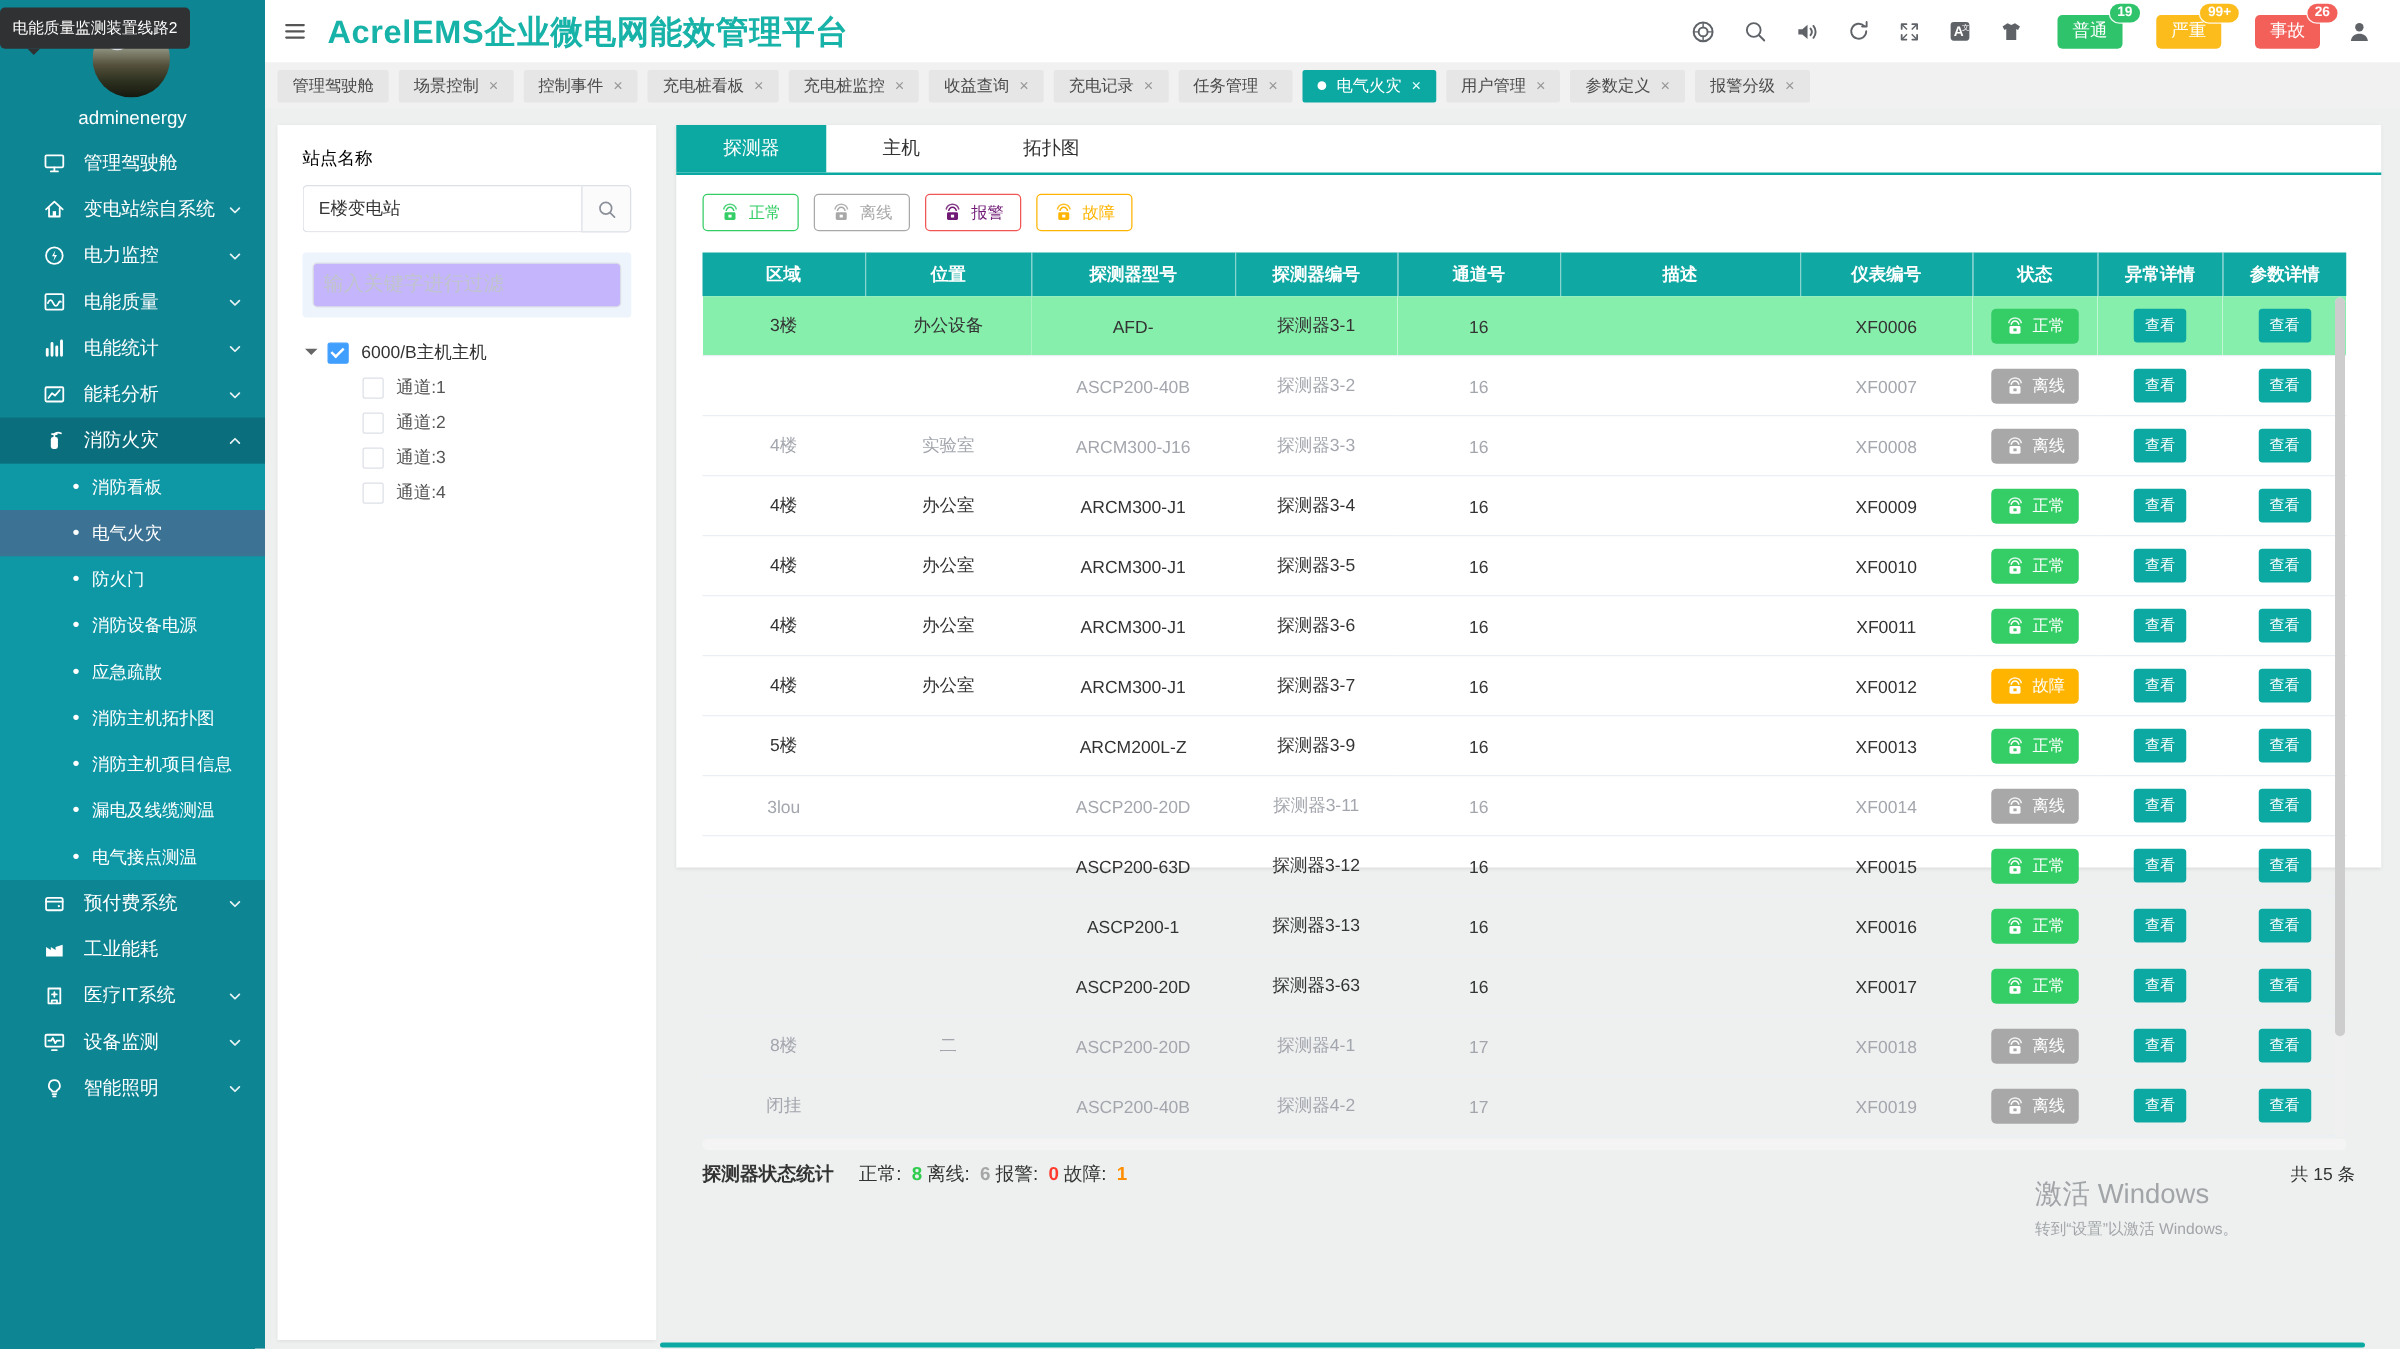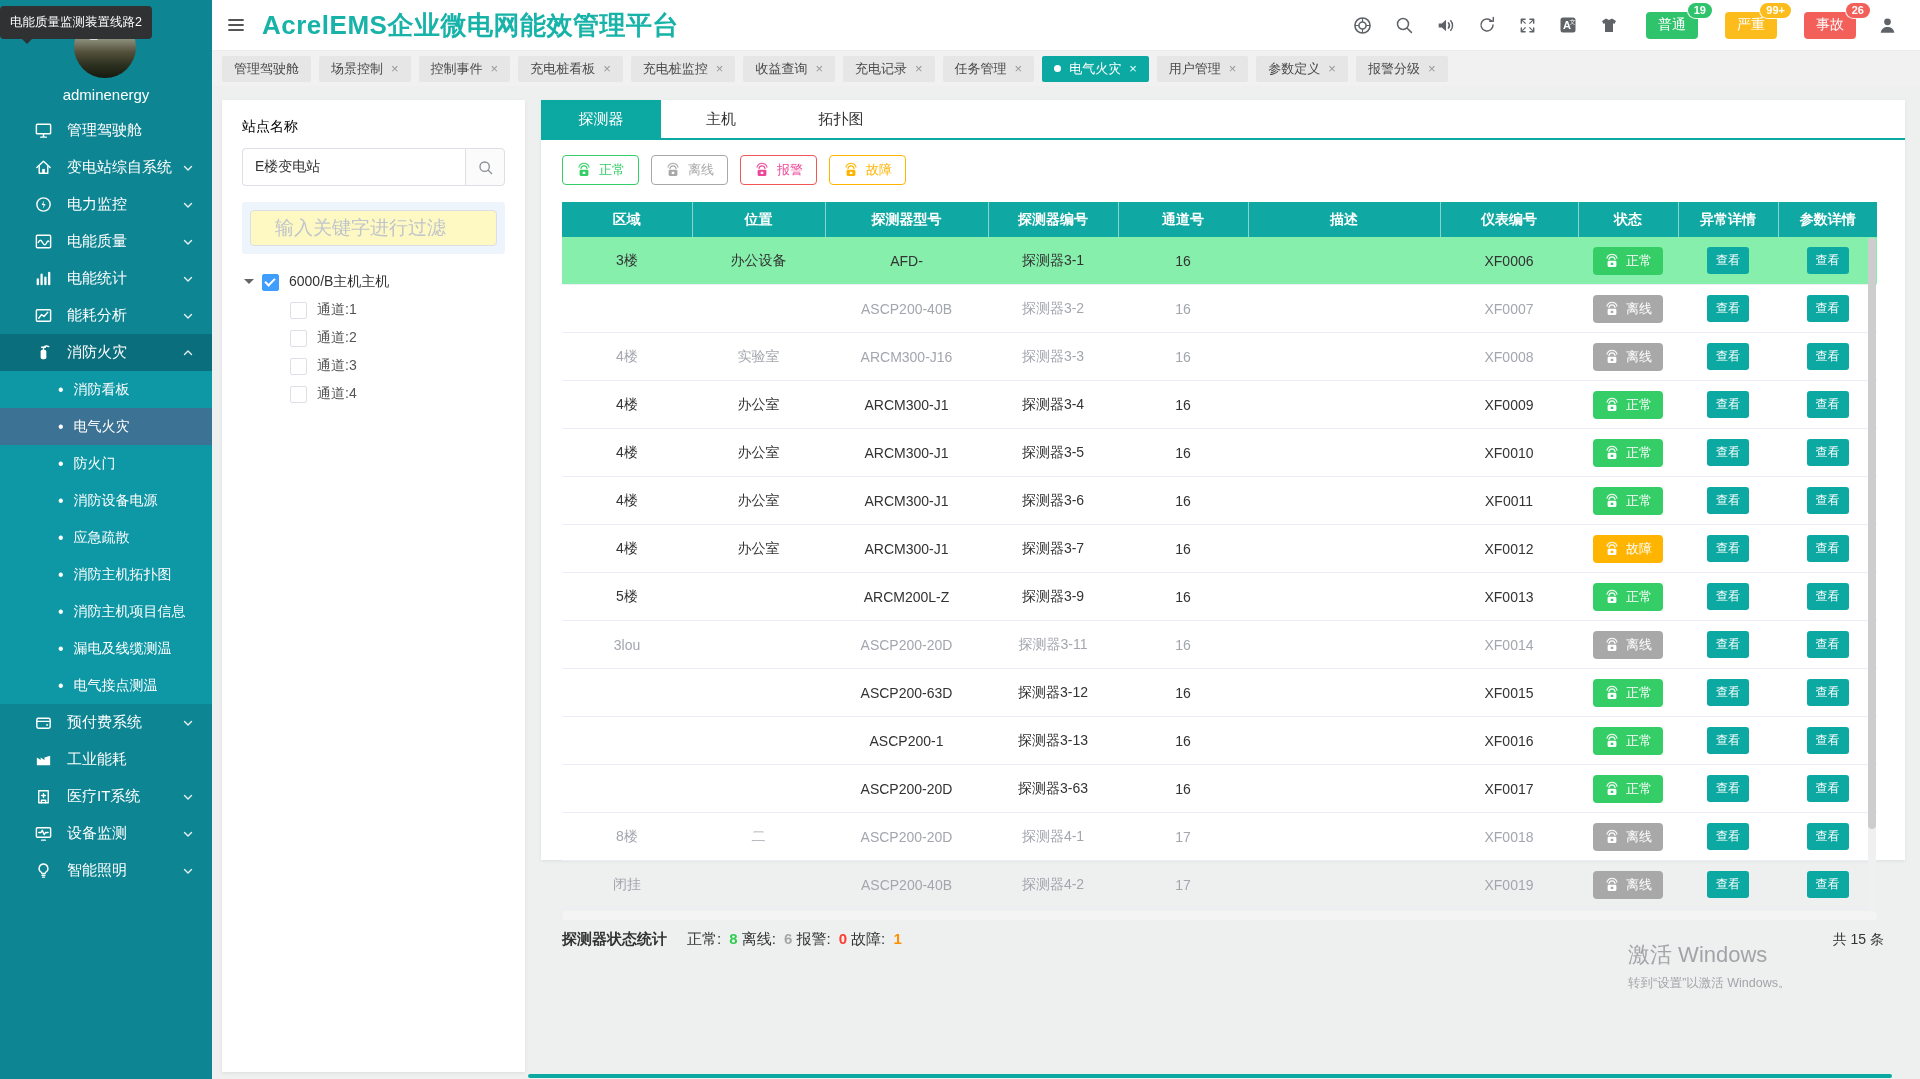--- a/index.html
+++ b/index.html
@@ -49,34 +49,34 @@
   .sitepanel{position:absolute;left:222px;top:100px;width:303px;height:972px;background:#fff;
              box-shadow:0 1px 3px rgba(0,0,0,.08);padding:18px 20px;box-sizing:border-box}
   .sp-label{font-size:14px;color:#000000;margin-bottom:12px}
   .sp-search{display:flex;height:38px}
   .sp-search input{flex:1;min-width:0;border:1px solid #dcdfe6;border-right:none;border-radius:4px 0 0 4px;
              padding:0 12px;font-size:14px;color:#333;outline:none;font-family:inherit}
   .sp-btn{width:40px;border:1px solid #dcdfe6;border-radius:0 4px 4px 0;background:#fbfbfb;
           display:flex;align-items:center;justify-content:center;color:#8a8f99;cursor:pointer}
   .sp-filter{margin-top:16px;background:#eef4fb;padding:8px;border-radius:3px}
   .sp-filter input{width:100%;height:36px;border:1px solid #dcdfe6;border-radius:4px;box-sizing:border-box;
-          padding:0 24px;font-size:19px;color:#333;outline:none;font-family:inherit;background:#fef9c3}
+          padding:0 8px;font-size:16px;color:#333;outline:none;font-family:inherit;background:#c4b5fd}
   .sp-filter input::placeholder{color:#c0c4cc}
   .tree{margin-top:14px;font-size:14px;color:#333}
   .trow{display:flex;align-items:center;height:28px;cursor:pointer}
   .caret{width:0;height:0;border:5px solid transparent;border-top-color:#666;margin:4px 8px 0 2px}
   .cb{width:15px;height:15px;border:1px solid #dcdfe6;border-radius:2px;background:#fff;
       margin-right:10px;flex:0 0 auto;position:relative}
   .cb.on{background:#409eff;border-color:#409eff}
   .cb.on::after{content:"";position:absolute;left:4px;top:1px;width:4px;height:8px;
       border:solid #fff;border-width:0 2px 2px 0;transform:rotate(45deg)}
   .tchild{padding-left:48px}
   .tchild .trow{color:#555}
   
-  .mainpanel{position:absolute;left:541px;top:100px;width:1364px;height:760px;background:#fff;
+  .mainpanel{position:absolute;left:541px;top:100px;width:1364px;height:594px;background:#fff;
              box-shadow:0 1px 3px rgba(0,0,0,.08);box-sizing:border-box}
   .ctabs{display:flex;border-bottom:2px solid #0ca9a2;height:38px}
   .ctab{width:120px;text-align:center;line-height:38px;font-size:15px;color:#333;cursor:pointer}
   .ctab.on{background:#0ca9a2;color:#fff}
   .pbody{padding:0 21px}
   .filters{display:flex;gap:12px;margin-top:15px}
   .fbtn{display:inline-flex;align-items:center;gap:7px;height:30px;padding:0 13px;background:#fff;
         border:1px solid;border-radius:4px;font-size:13px;cursor:pointer;font-family:inherit;--notch:#fff}
   .tablewrap{position:relative;margin-top:17px;padding-right:28px}
   table{border-collapse:collapse;table-layout:fixed;width:1315px}
@@ -504,21 +504,21 @@
           <span>
             <svg width="16" height="16" viewBox="0 0 20 20">
               <path d="M6.2 8.6a3.8 3.8 0 0 1 7.6 0" fill="none" stroke="currentColor" stroke-width="1.5"></path>
               <path d="M3.6 7a6.5 6.5 0 0 1 12.8 0" fill="none" stroke="currentColor" stroke-width="1.5" opacity=".85"></path>
               <rect x="4.5" y="9.8" width="11" height="7.6" rx="1.4" fill="currentColor"></rect>
               <rect x="8.4" y="12.2" width="3.2" height="2.8" fill="var(--notch,#fff)"></rect>
             </svg>
           </span>
           <span>离线</span>
         </button>
-        <button class="fbtn" style="border-color: rgb(242, 85, 85); color: #ec4899;">
+        <button class="fbtn" style="border-color: rgb(242, 85, 85); color: #701a75;">
           <span>
             <svg width="16" height="16" viewBox="0 0 20 20">
               <path d="M6.2 8.6a3.8 3.8 0 0 1 7.6 0" fill="none" stroke="currentColor" stroke-width="1.5"></path>
               <path d="M3.6 7a6.5 6.5 0 0 1 12.8 0" fill="none" stroke="currentColor" stroke-width="1.5" opacity=".85"></path>
               <rect x="4.5" y="9.8" width="11" height="7.6" rx="1.4" fill="currentColor"></rect>
               <rect x="8.4" y="12.2" width="3.2" height="2.8" fill="var(--notch,#fff)"></rect>
             </svg>
           </span>
           <span>报警</span>
         </button>

